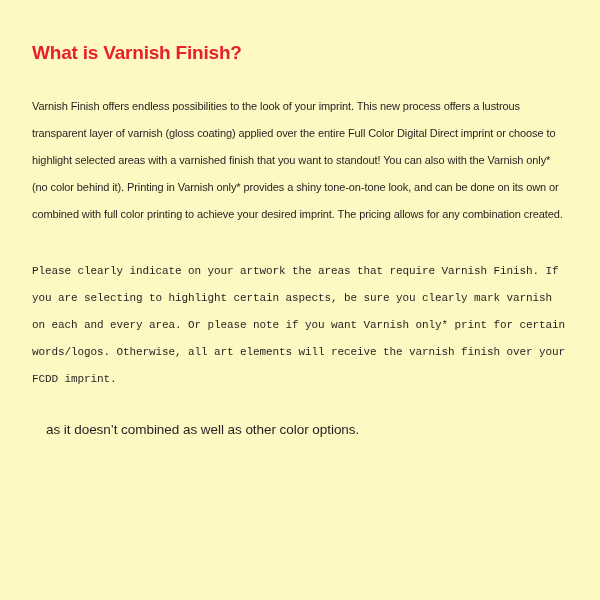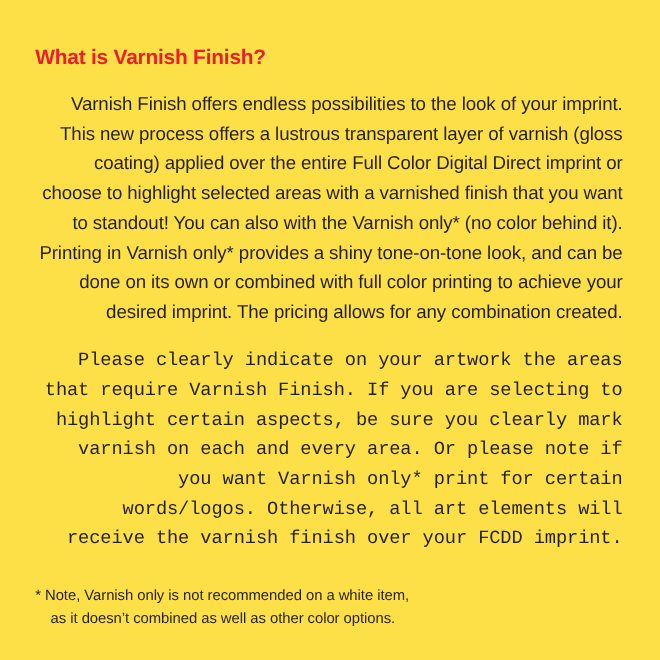--- a/index.html
+++ b/index.html
@@ -12,39 +12,38 @@
     background: #ffffff;
     font-family: "Liberation Sans", sans-serif;
     color: #231f20;
     overflow: hidden;
   }
   .page {
     box-sizing: border-box;
     width: 600px;
     height: 600px;
     padding: 42px 34px 30px 32px;
-    background: #fde047;
+    background: #fef9c3;
     display: flex;
     flex-direction: column;
   }
   .heading {
     color: #e8202a;
     font-size: 19px;
     font-weight: bold;
     letter-spacing: -0.2px;
     margin: 0 0 16px 0;
     line-height: 1.2;
   }
   .body-para {
-    font-size: 17px;
+    font-size: 11px;
     line-height: 27px;
     letter-spacing: -0.1px;
-    margin: 0 0 18px 0;
+    margin: 12px 0 18px 0;
     color: #231f20;
-    text-align: right;
   }
   .body-para:last-of-type {
     margin-bottom: 0;
     font-family: Liberation Mono, monospace;
   }
   .footnote-block {
     margin-top: 26px;
   }
   .footnote-line {
     font-size: 13.5px;
@@ -65,18 +64,17 @@
 
 <div class="page">
 
   <h1 class="heading">What is Varnish Finish?</h1>
 
   <p class="body-para">Varnish Finish offers endless possibilities to the look of your imprint. This new process offers a lustrous transparent layer of varnish (gloss coating) applied over the entire Full Color Digital Direct imprint or choose to highlight selected areas with a varnished finish that you want to standout!  You can also with the Varnish only* (no color behind it).  Printing in Varnish only* provides a shiny tone-on-tone look, and can be done on its own or combined with full color printing to achieve your desired imprint.  The pricing allows for any combination created.</p>
 
   <p class="body-para">Please clearly indicate on your artwork the areas that require Varnish Finish.   If you are selecting to highlight certain aspects, be sure you clearly mark varnish on each and every area. Or please note if you want Varnish only* print for certain words/logos.  Otherwise, all art elements will receive the varnish finish over your FCDD imprint.</p>
 
   <div class="footnote-block">
-    <p class="footnote-line">* Note, Varnish only is not recommended on a white item,</p>
     <p class="footnote-line indent">as it doesn’t combined as well as other color options.</p>
   </div>
 
   <div class="spacer"></div>
 </div>
 
 </body></html>

